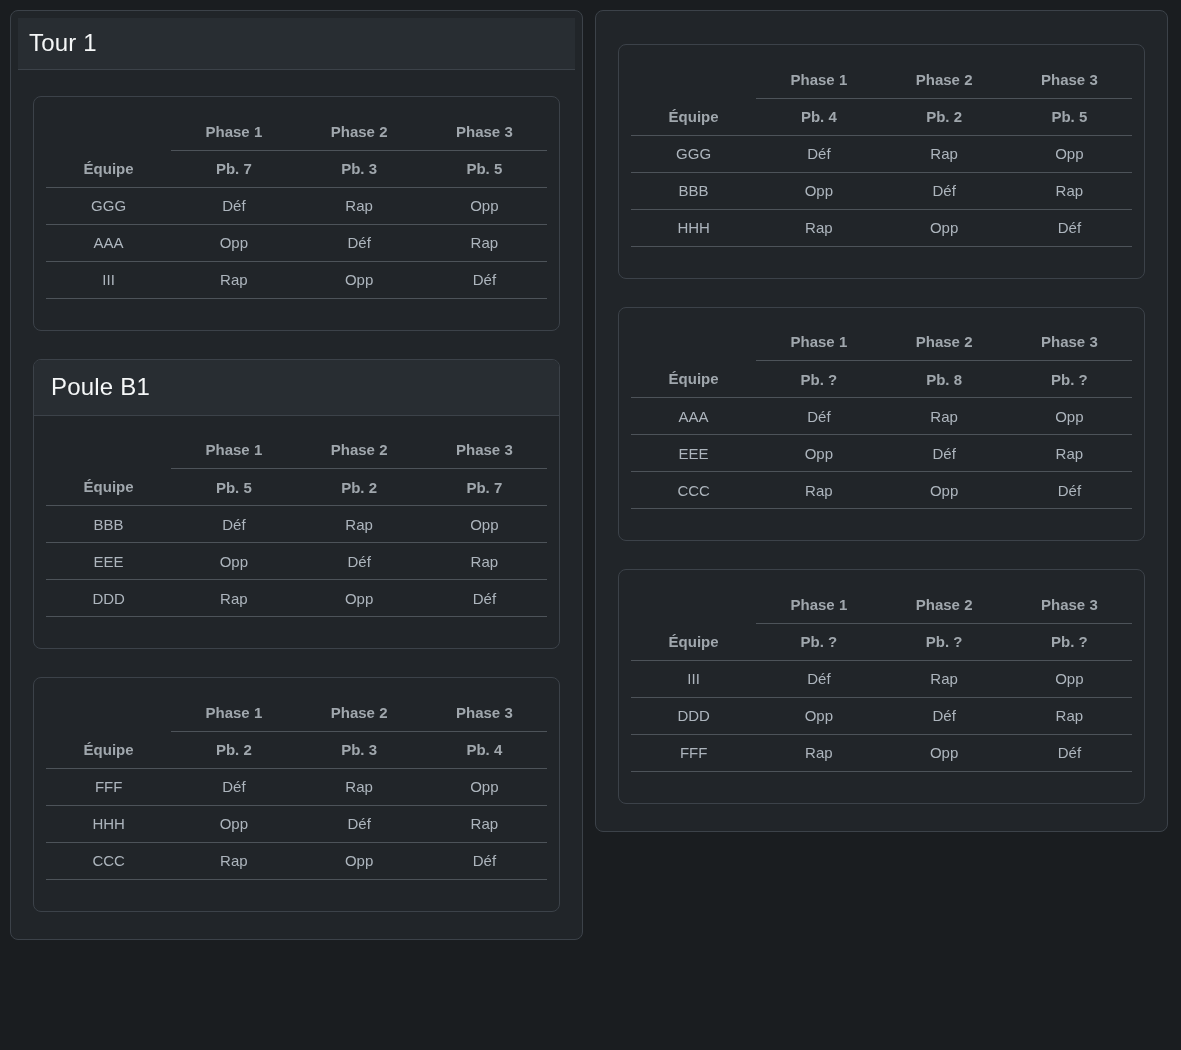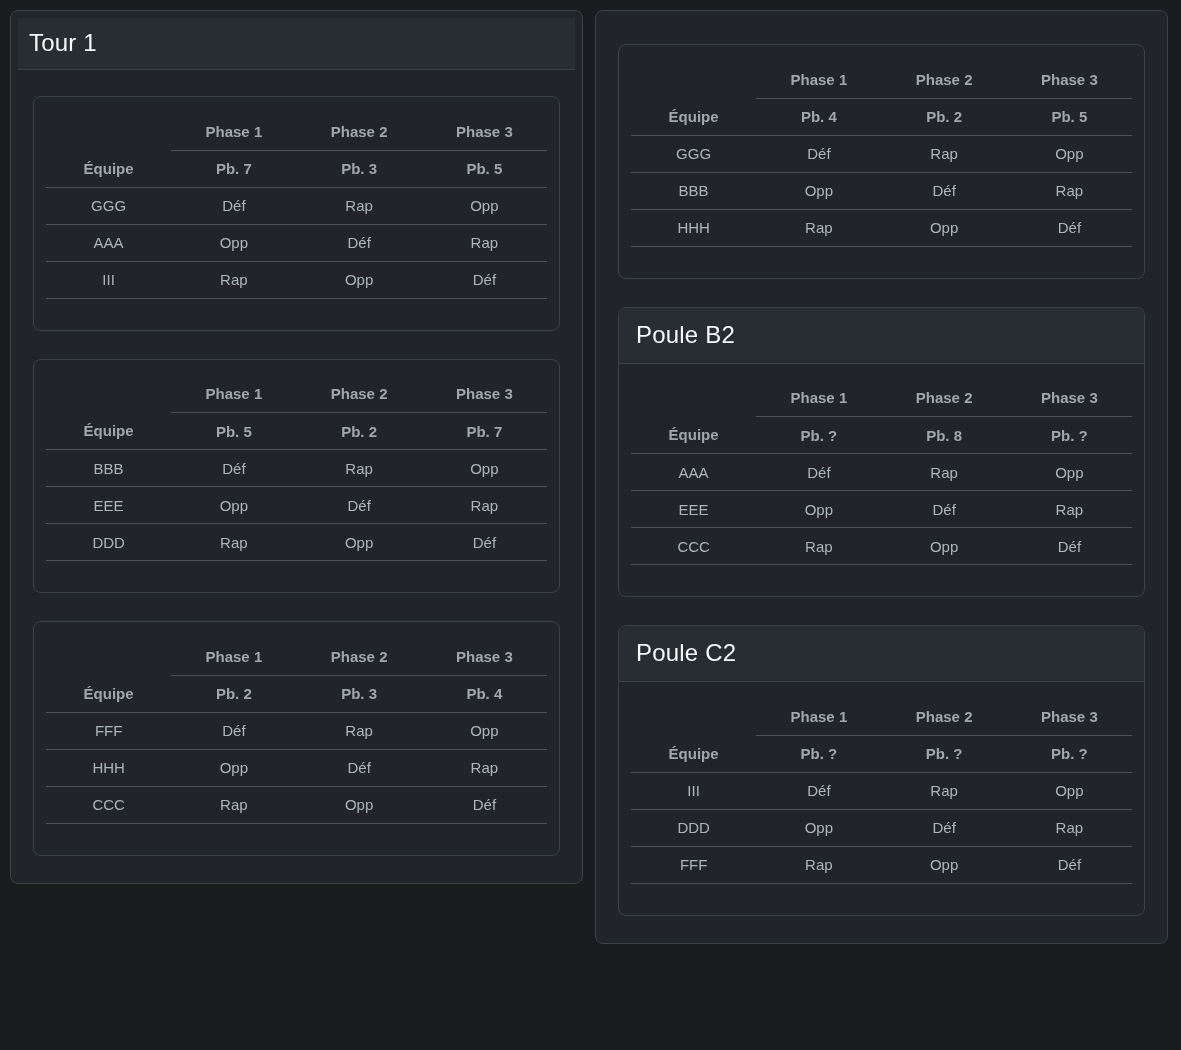--- a/index.html
+++ b/index.html
@@ -140,20 +140,23 @@
                   <td class="role-cell">Rap</td>
                   <td class="role-cell">Opp</td>
                   <td class="role-cell">Déf</td>
                 </tr>
               </tbody>
       </table>
     </div>
   </section>
 
   <section class="poule-card">
+    <header class="poule-header">
+      <h2 class="poule-title">Poule B1</h2>
+    </header>
     <div class="poule-body">
       <table class="poule-table">
         <thead>
           <tr class="phase-header-row">
             <th class="corner-cell"></th>
           <th class="phase-th">Phase 1</th>
                   <th class="phase-th">Phase 2</th>
                   <th class="phase-th">Phase 3</th>
                 </tr>
           <tr class="pb-header-row">
@@ -267,23 +270,20 @@
                   <td class="role-cell">Rap</td>
                   <td class="role-cell">Opp</td>
                   <td class="role-cell">Déf</td>
                 </tr>
               </tbody>
       </table>
     </div>
   </section>
 
   <section class="poule-card">
-    <header class="poule-header">
-      <h2 class="poule-title">Poule B2</h2>
-    </header>
     <div class="poule-body">
       <table class="poule-table">
         <thead>
           <tr class="phase-header-row">
             <th class="corner-cell"></th>
           <th class="phase-th">Phase 1</th>
                   <th class="phase-th">Phase 2</th>
                   <th class="phase-th">Phase 3</th>
                 </tr>
           <tr class="pb-header-row">
@@ -311,23 +311,20 @@
                   <td class="role-cell">Rap</td>
                   <td class="role-cell">Opp</td>
                   <td class="role-cell">Déf</td>
                 </tr>
               </tbody>
       </table>
     </div>
   </section>
 
   <section class="poule-card">
-    <header class="poule-header">
-      <h2 class="poule-title">Poule C2</h2>
-    </header>
     <div class="poule-body">
       <table class="poule-table">
         <thead>
           <tr class="phase-header-row">
             <th class="corner-cell"></th>
           <th class="phase-th">Phase 1</th>
                   <th class="phase-th">Phase 2</th>
                   <th class="phase-th">Phase 3</th>
                 </tr>
           <tr class="pb-header-row">

